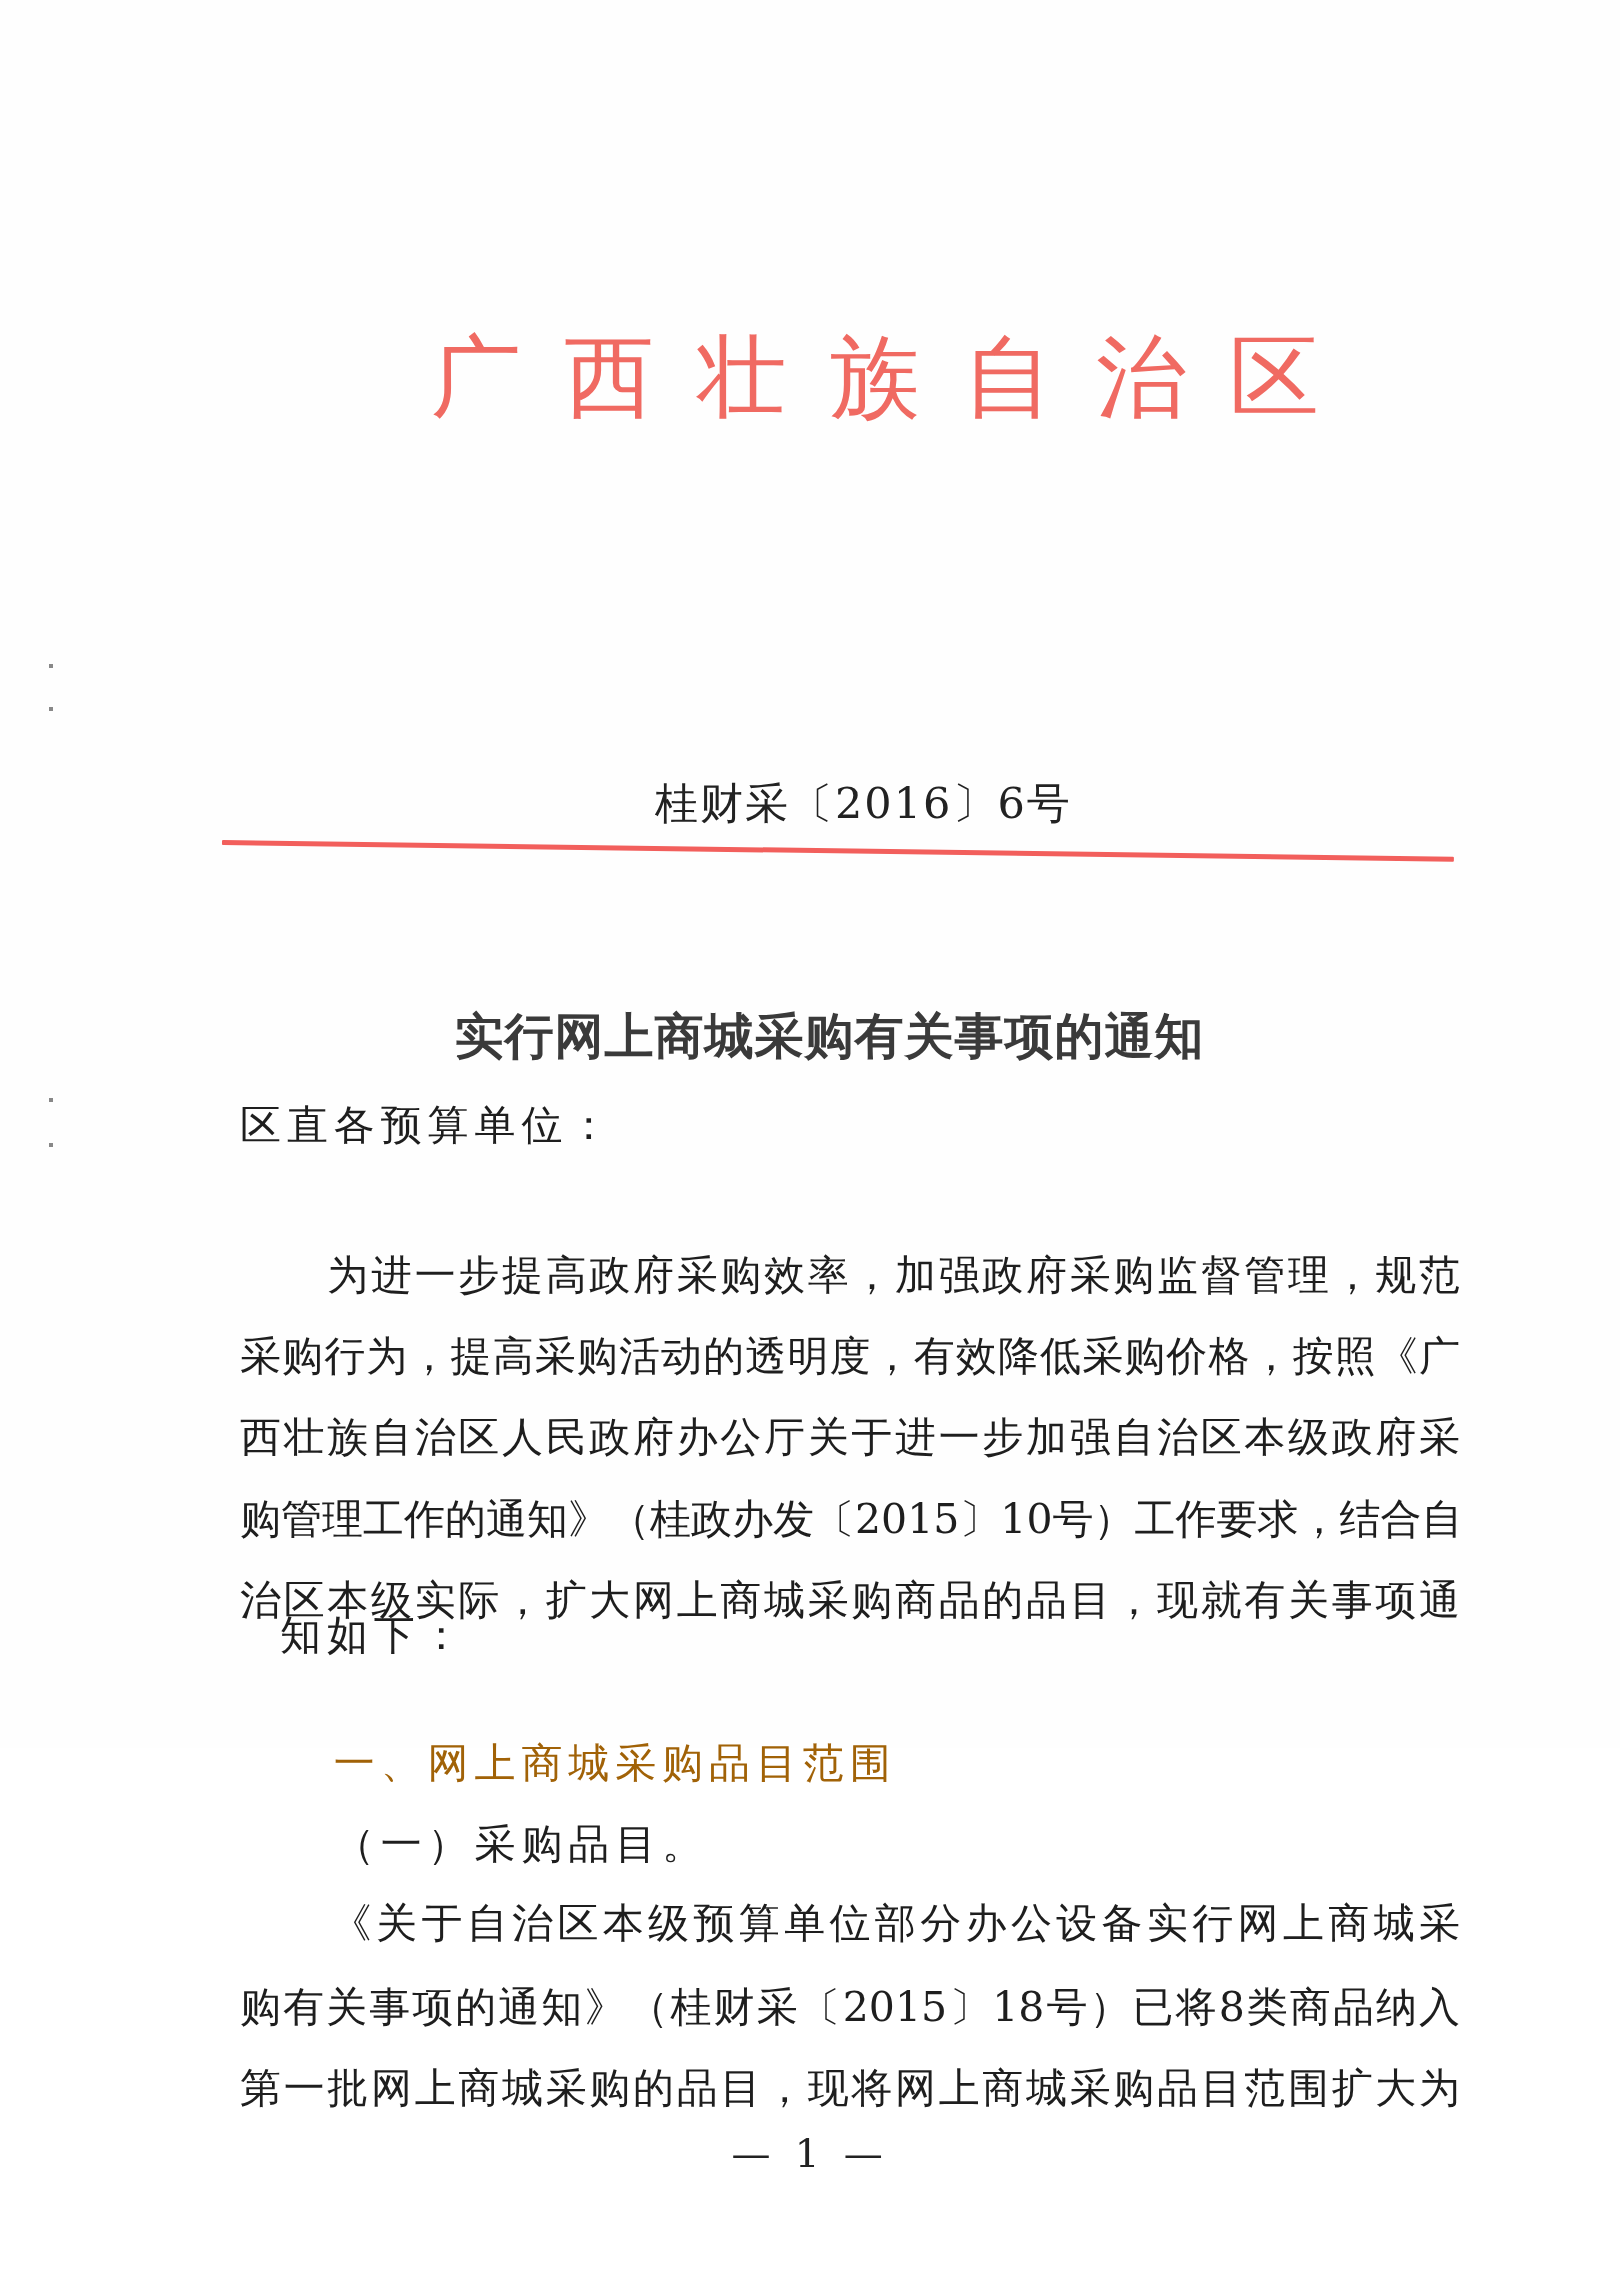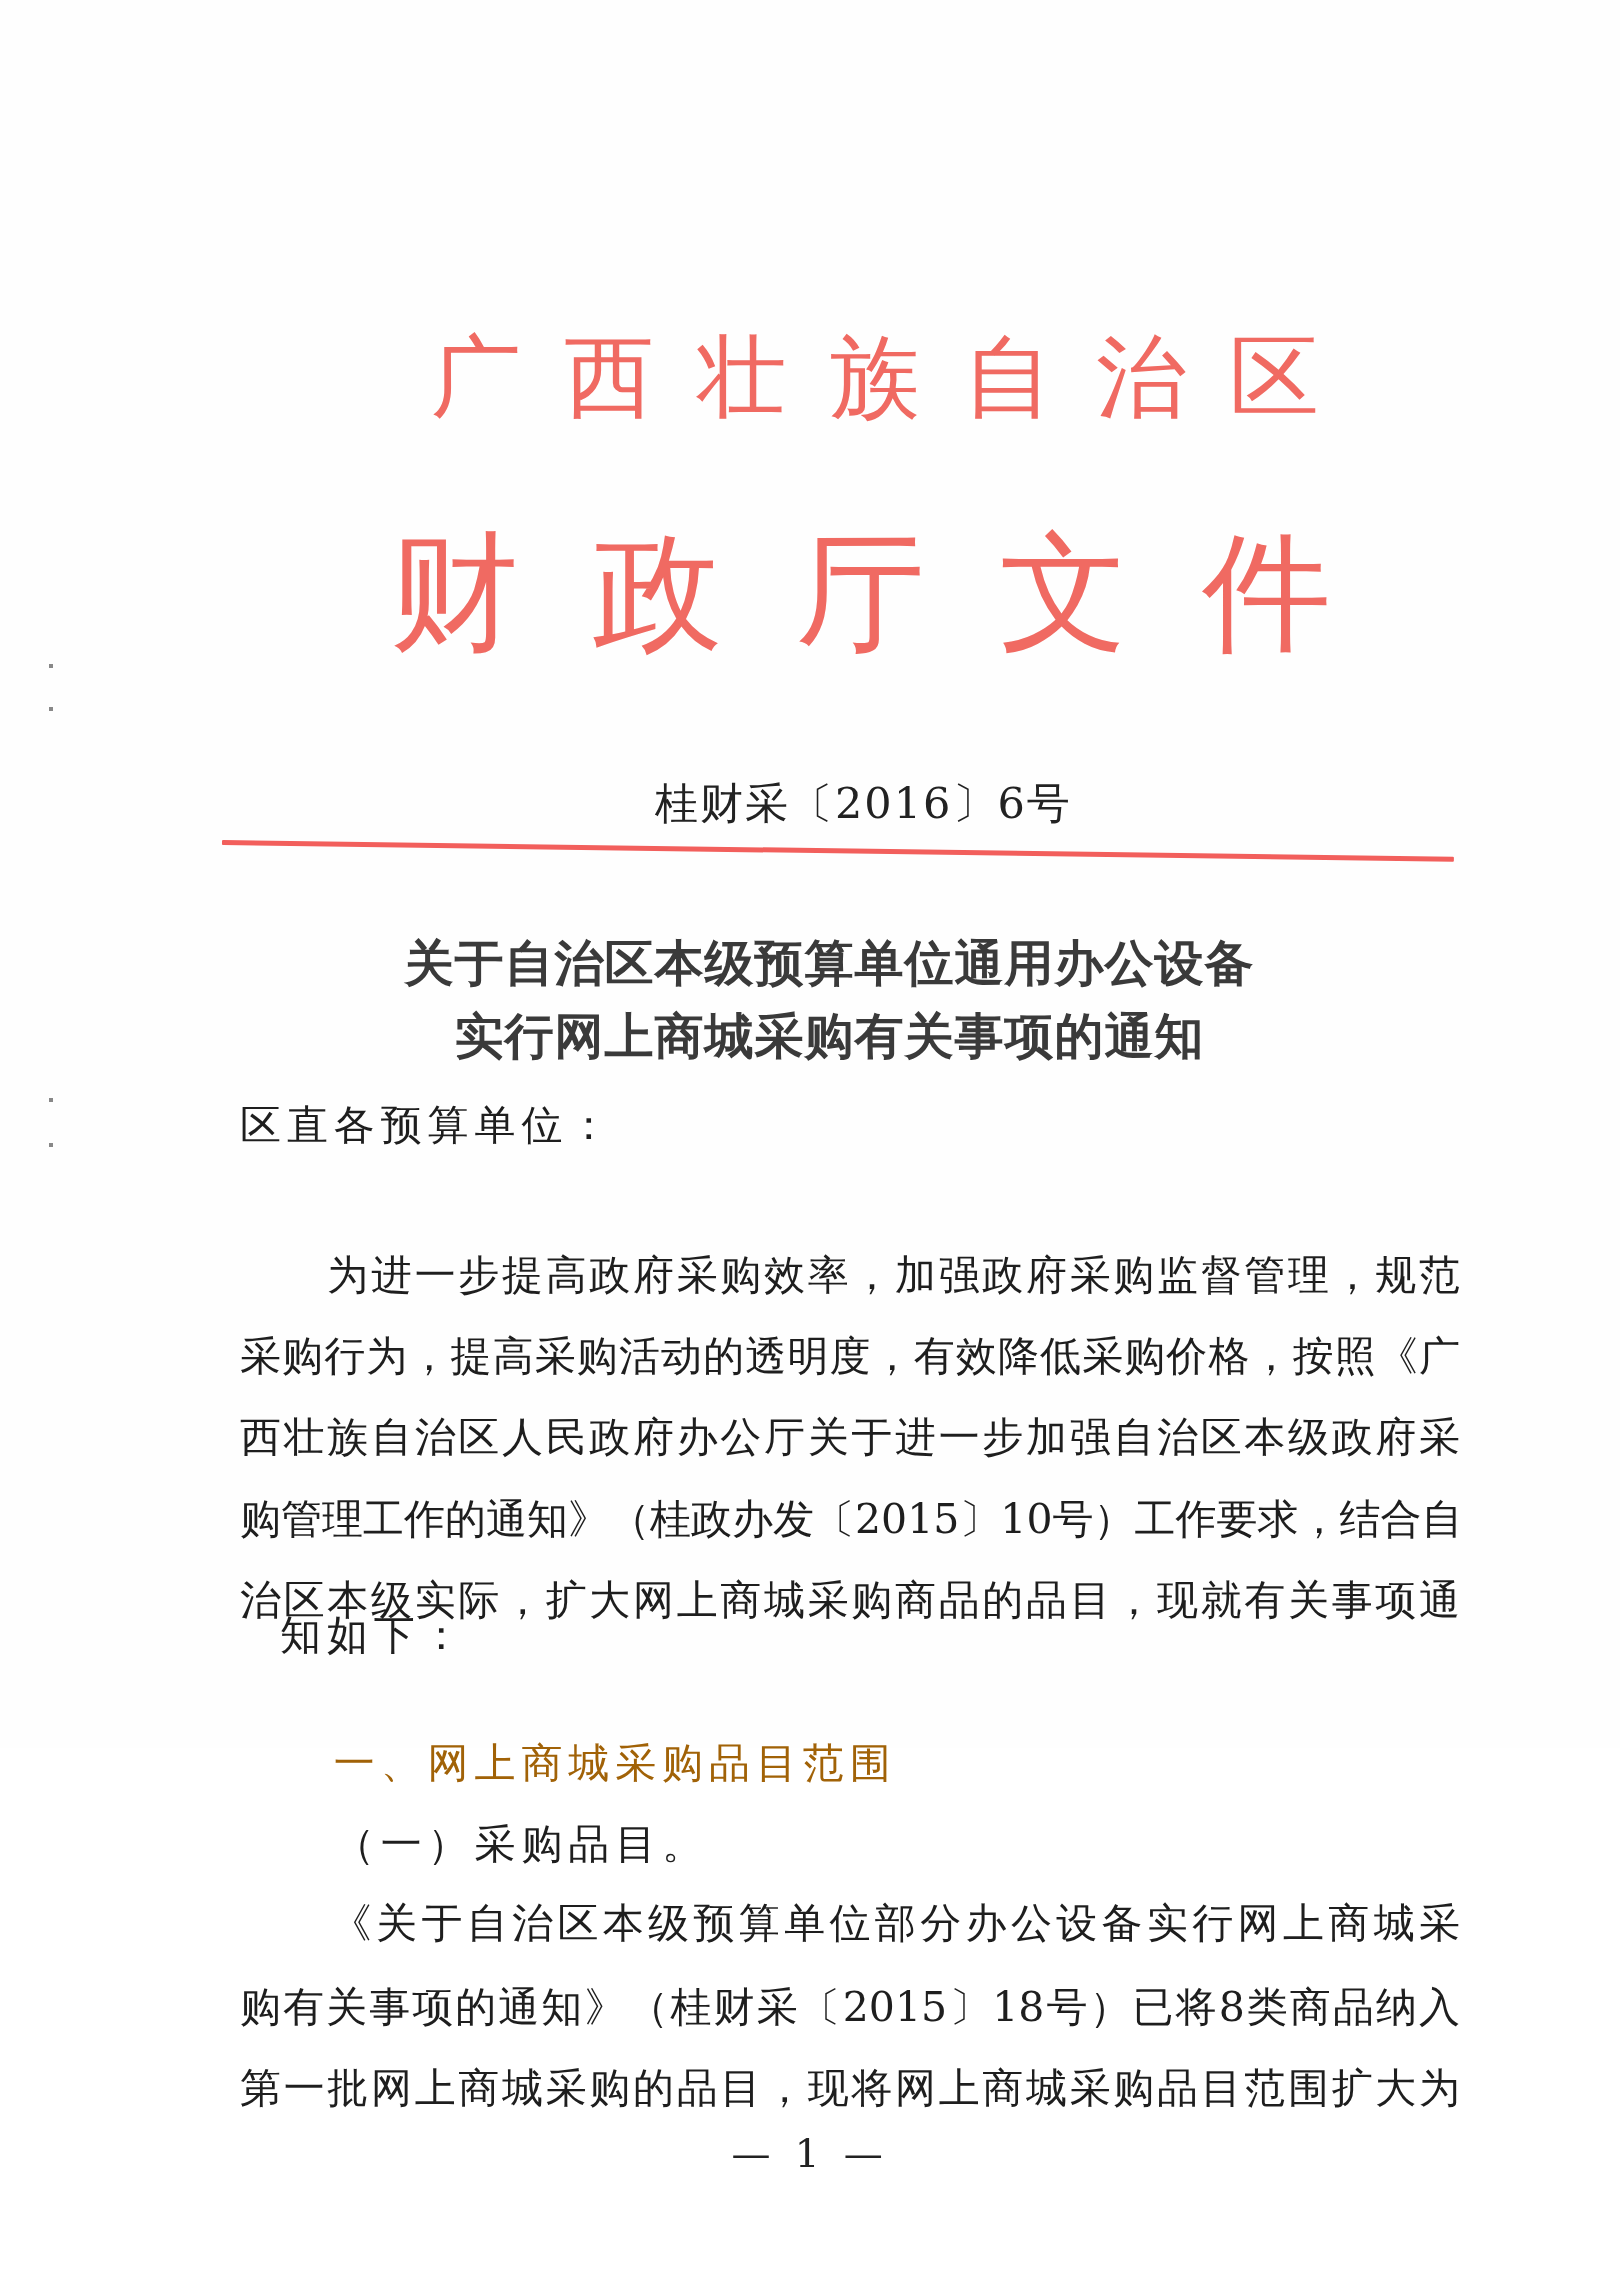--- a/index.html
+++ b/index.html
@@ -19,27 +19,25 @@
   .heading { font-family:"DejaVu Sans","Liberation Sans",sans-serif; color:#a16207; letter-spacing:2px; }
   .pageno { position:absolute; left:0; width:1620px; top:2129px; text-align:center; font-family:"DejaVu Serif","Liberation Serif",serif; font-size:39px; line-height:49px; color:#222; letter-spacing:5.9px; }
   .speck { position:absolute; width:3.9px; height:3.9px; background:#888; }
 </style>
 </head>
 <body>
 
 <div class="page">
 
   <div class="red-head red-line1">广西壮族自治区</div>
-  <div class="red-head red-line2">财政厅文件</div>
 
   <div class="docno">桂财采〔2016〕6号</div>
 
   <div class="red-rule"></div>
 
-  <div class="title title1">关于自治区本级预算单位通用办公设备</div>
   <div class="title title2">实行网上商城采购有关事项的通知</div>
 
   <div class="body-text" style="top:0;">
     <div class="ln left" style="top:1096px;">区直各预算单位：</div>
     <div class="ln" style="top:1246px;">　　为进一步提高政府采购效率，加强政府采购监督管理，规范</div>
     <div class="ln" style="top:1327px;">采购行为，提高采购活动的透明度，有效降低采购价格，按照《广</div>
     <div class="ln" style="top:1408px;">西壮族自治区人民政府办公厅关于进一步加强自治区本级政府采</div>
     <div class="ln" style="top:1490px;">购管理工作的通知》（桂政办发〔2015〕10号）工作要求，结合自</div>
     <div class="ln" style="top:1571px;">治区本级实际，扩大网上商城采购商品的品目，现就有关事项通</div>
     <div class="ln left" style="top:1606px;margin-left:40px;">知如下：</div>

